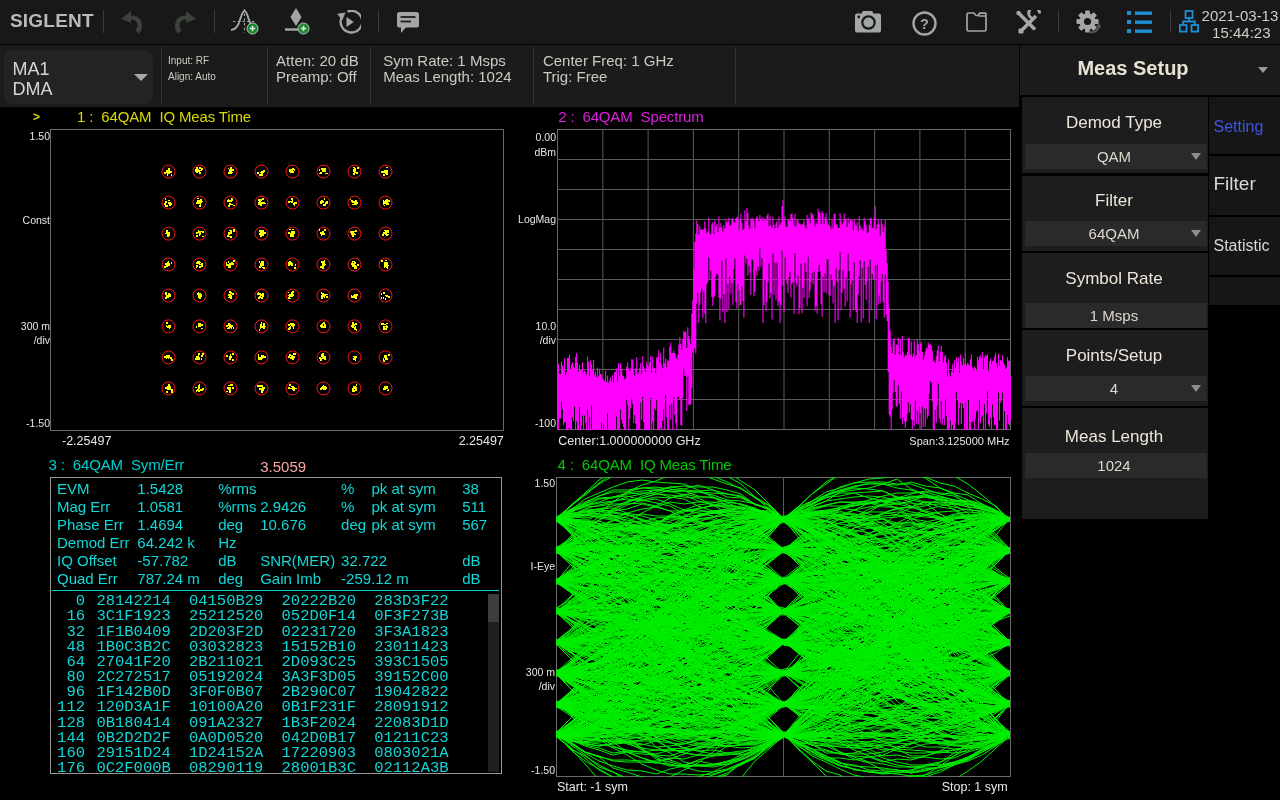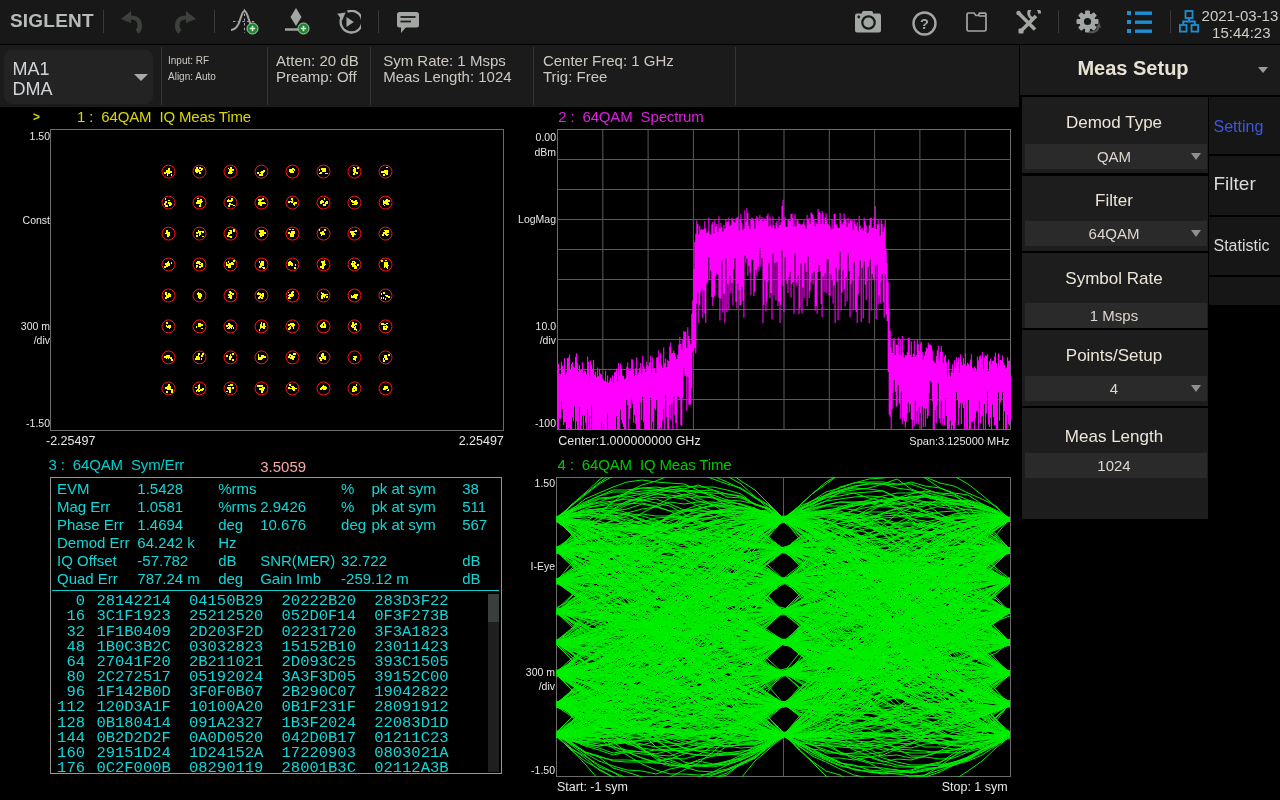--- a/index.html
+++ b/index.html
@@ -1311,21 +1311,21 @@
 <div style="position:absolute;left:51px;top:729.6px;height:16px;line-height:16px;width:445px;font-family:'Liberation Mono',monospace;font-size:15.5px;color:#12d7d7;white-space:nowrap"><span style="display:inline-block;width:34px;text-align:right;margin-right:11.4px">144</span><span style="display:inline-block;width:74.4px;margin-right:18.2px">0B2D2D2F</span><span style="display:inline-block;width:74.4px;margin-right:18.2px">0A0D0520</span><span style="display:inline-block;width:74.4px;margin-right:18.2px">042D0B17</span><span style="display:inline-block;width:74.4px;margin-right:18.2px">01211C23</span></div>
 <div style="position:absolute;left:51px;top:744.8px;height:16px;line-height:16px;width:445px;font-family:'Liberation Mono',monospace;font-size:15.5px;color:#12d7d7;white-space:nowrap"><span style="display:inline-block;width:34px;text-align:right;margin-right:11.4px">160</span><span style="display:inline-block;width:74.4px;margin-right:18.2px">29151D24</span><span style="display:inline-block;width:74.4px;margin-right:18.2px">1D24152A</span><span style="display:inline-block;width:74.4px;margin-right:18.2px">17220903</span><span style="display:inline-block;width:74.4px;margin-right:18.2px">0803021A</span></div>
 <div style="position:absolute;left:51px;top:759.9px;height:16px;line-height:16px;width:445px;font-family:'Liberation Mono',monospace;font-size:15.5px;color:#12d7d7;white-space:nowrap"><span style="display:inline-block;width:34px;text-align:right;margin-right:11.4px">176</span><span style="display:inline-block;width:74.4px;margin-right:18.2px">0C2F000B</span><span style="display:inline-block;width:74.4px;margin-right:18.2px">08290119</span><span style="display:inline-block;width:74.4px;margin-right:18.2px">28001B3C</span><span style="display:inline-block;width:74.4px;margin-right:18.2px">02112A3B</span></div>
 <div style="position:absolute;left:488px;top:593.5px;width:10.5px;height:178px;background:#1d201f"></div>
 <div style="position:absolute;left:488px;top:594px;width:10.5px;height:28px;background:#3a3e3d"></div>
 <div style="position:absolute;top:129.2px;height:14.5px;line-height:14.5px;font-size:10.5px;color:#e6e6e6;white-space:nowrap;right:1230.0px;">1.50</div>
 <div style="position:absolute;top:212.8px;height:14.5px;line-height:14.5px;font-size:10.5px;color:#e6e6e6;white-space:nowrap;right:1230.0px;">Const</div>
 <div style="position:absolute;top:319.1px;height:14.5px;line-height:14.5px;font-size:10.5px;color:#e6e6e6;white-space:nowrap;right:1230.0px;">300 m</div>
 <div style="position:absolute;top:333.4px;height:14.5px;line-height:14.5px;font-size:10.5px;color:#e6e6e6;white-space:nowrap;right:1230.0px;">/div</div>
 <div style="position:absolute;top:415.8px;height:14.5px;line-height:14.5px;font-size:10.5px;color:#e6e6e6;white-space:nowrap;right:1230.0px;">-1.50</div>
-<div style="position:absolute;top:433.4px;height:16.5px;line-height:16.5px;font-size:12.5px;color:#e6e6e6;white-space:nowrap;left:46px;">-2.25497</div>
+<div style="position:absolute;top:433.4px;height:16.5px;line-height:16.5px;font-size:12.5px;color:#e6e6e6;white-space:nowrap;left:62px;">-2.25497</div>
 <div style="position:absolute;top:433.4px;height:16.5px;line-height:16.5px;font-size:12.5px;color:#e6e6e6;white-space:nowrap;right:776.2px;">2.25497</div>
 <div style="position:absolute;top:130.2px;height:14.5px;line-height:14.5px;font-size:10.5px;color:#e6e6e6;white-space:nowrap;right:724.0px;">0.00</div>
 <div style="position:absolute;top:144.8px;height:14.5px;line-height:14.5px;font-size:10.5px;color:#e6e6e6;white-space:nowrap;right:724.0px;">dBm</div>
 <div style="position:absolute;top:212.4px;height:14.5px;line-height:14.5px;font-size:10.5px;color:#e6e6e6;white-space:nowrap;right:724.0px;">LogMag</div>
 <div style="position:absolute;top:319.1px;height:14.5px;line-height:14.5px;font-size:10.5px;color:#e6e6e6;white-space:nowrap;right:724.0px;text-align:center;">10.0</div>
 <div style="position:absolute;top:333.4px;height:14.5px;line-height:14.5px;font-size:10.5px;color:#e6e6e6;white-space:nowrap;right:724.0px;">/div</div>
 <div style="position:absolute;top:416.2px;height:14.5px;line-height:14.5px;font-size:10.5px;color:#e6e6e6;white-space:nowrap;right:724.0px;">-100</div>
 <div style="position:absolute;top:433.4px;height:16.5px;line-height:16.5px;font-size:12.5px;color:#e6e6e6;white-space:nowrap;left:558.2px;">Center:1.000000000 GHz</div>
 <div style="position:absolute;top:433.4px;height:16.5px;line-height:16.5px;font-size:11px;color:#e6e6e6;white-space:nowrap;right:270.4px;">Span:3.125000 MHz</div>
 <div style="position:absolute;top:476.2px;height:14.5px;line-height:14.5px;font-size:10.5px;color:#e6e6e6;white-space:nowrap;right:725.0px;">1.50</div>

